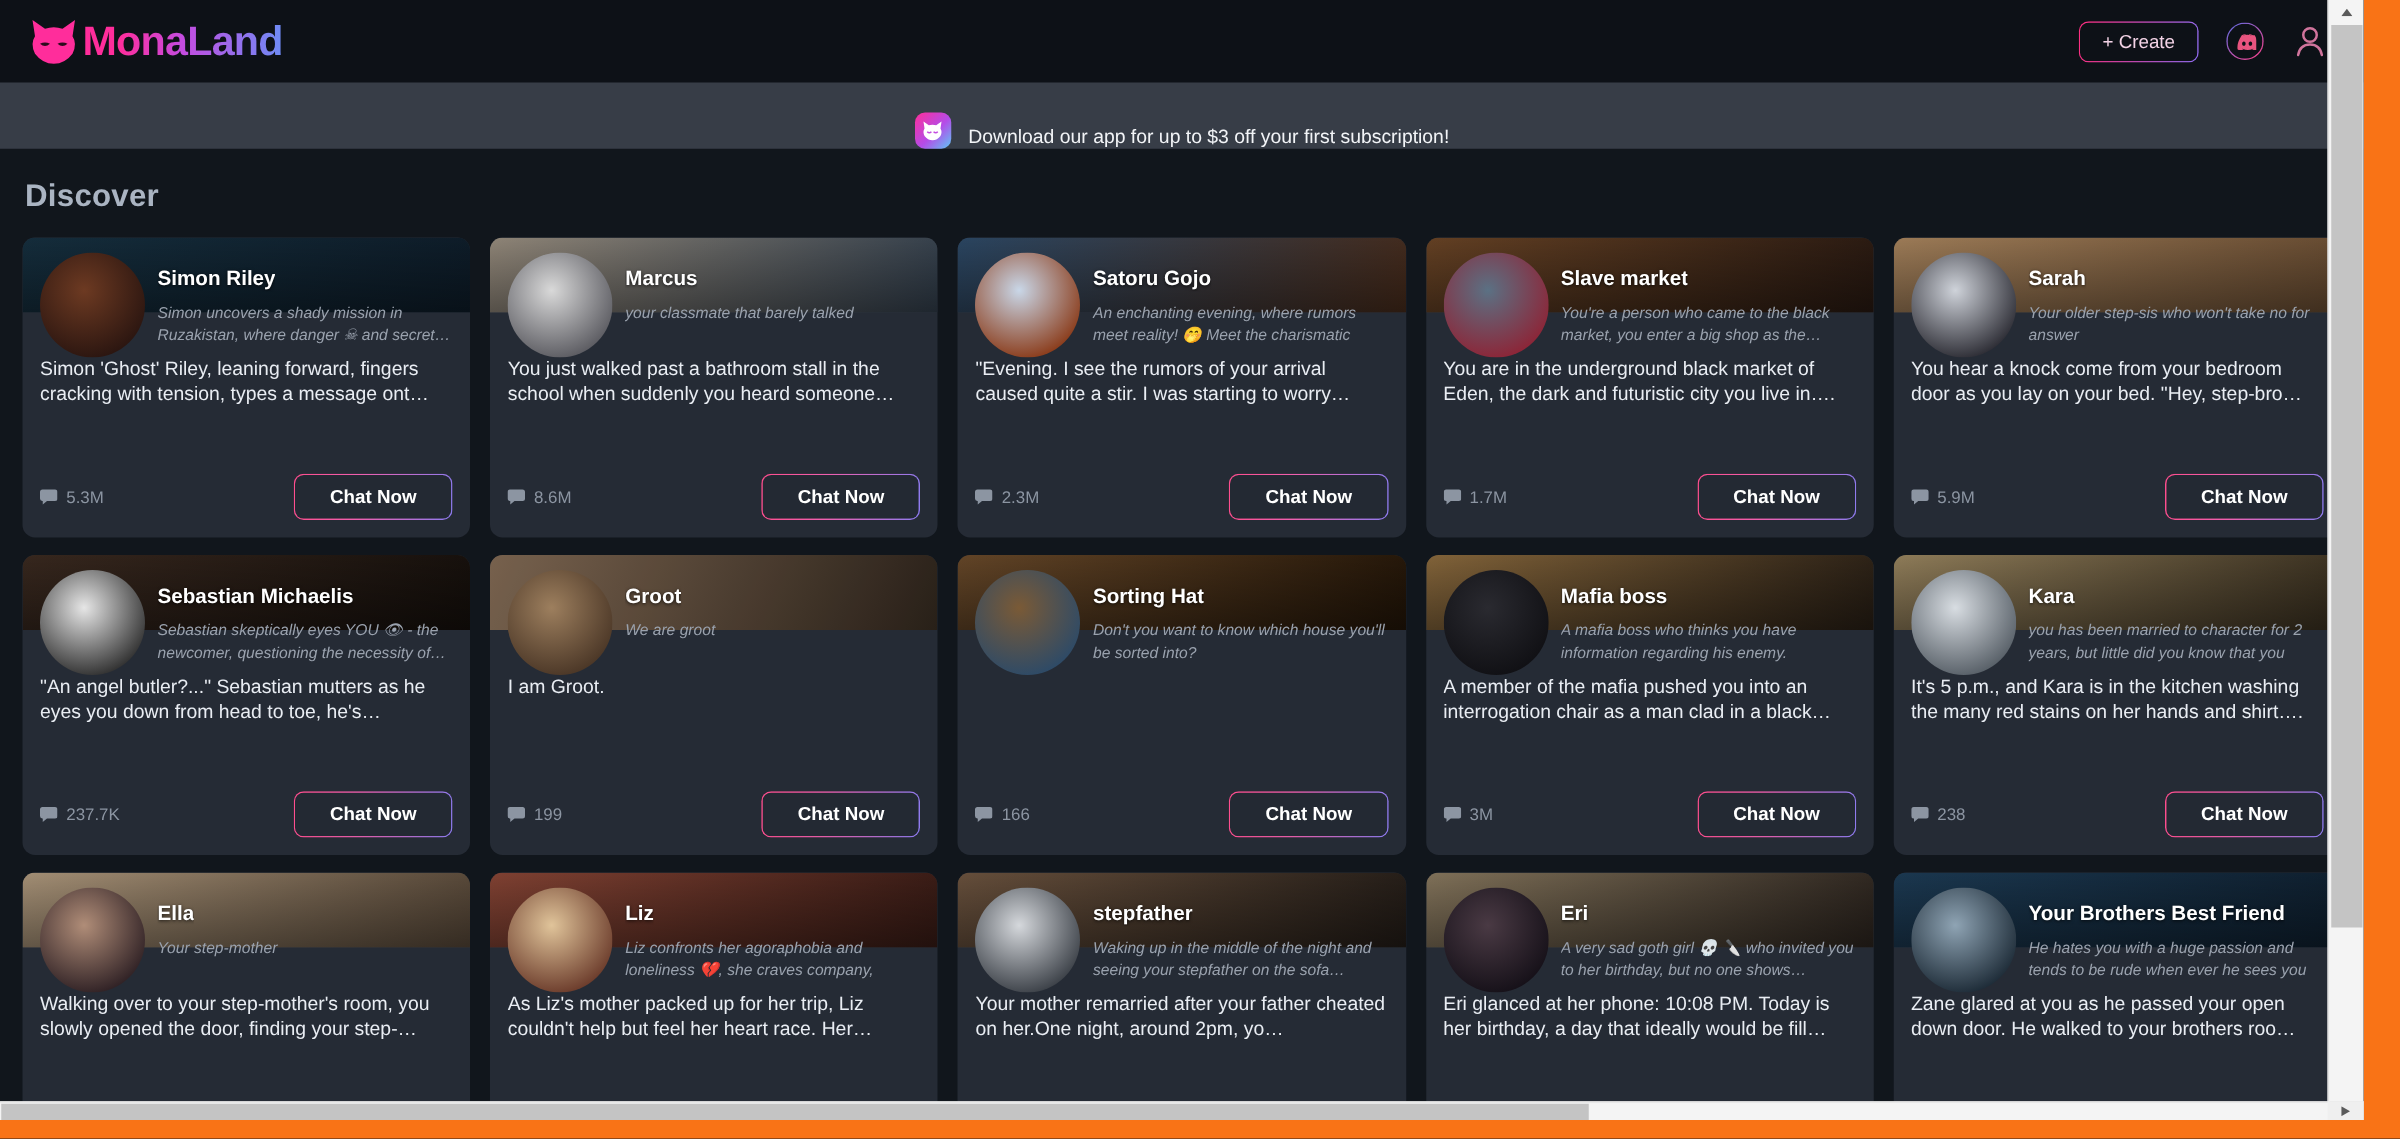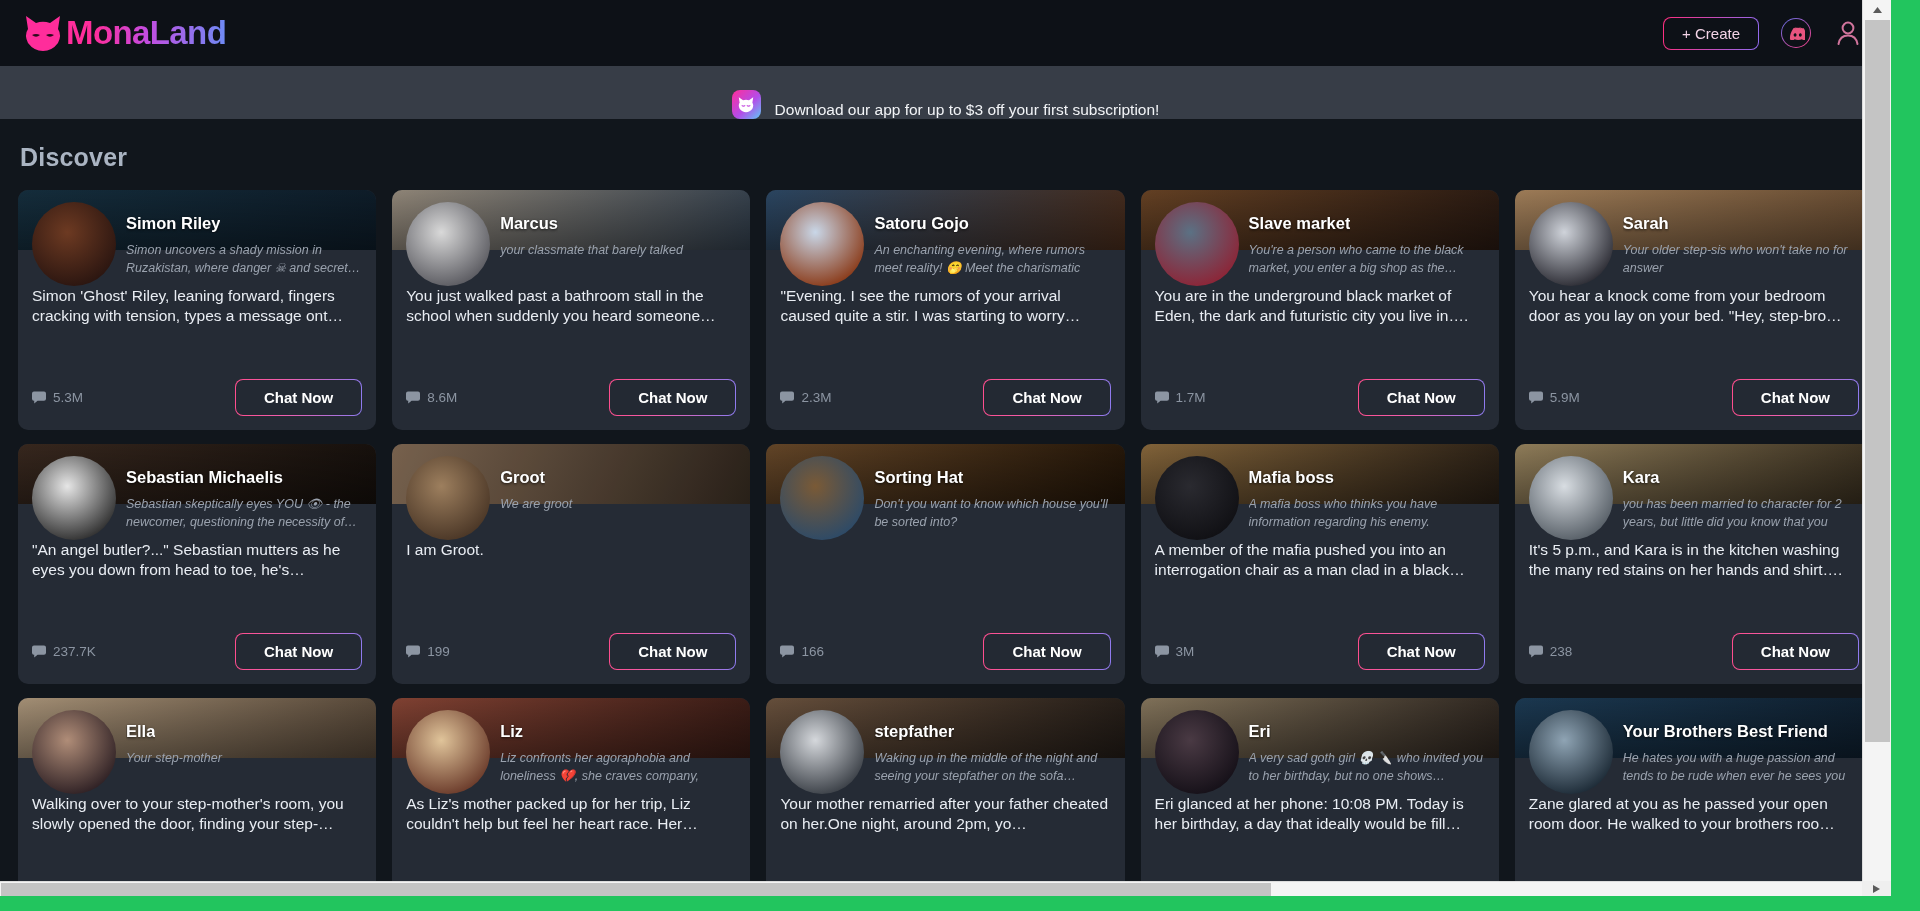--- a/index.html
+++ b/index.html
@@ -5,21 +5,21 @@
   * { box-sizing: border-box; margin: 0; padding: 0; }
   html, body {
     width: 1920px; height: 911px;
     background: #0d1117;
     font-family: "Liberation Sans", sans-serif;
     overflow: hidden;
   }
   .viewport {
     position: relative;
     width: 1920px; height: 911px;
-    background: #22c55e;
+    background: #f97316;
     overflow: hidden;
   }
   .page {
     position: absolute;
     left: 0; top: 0;
     width: 1891px; height: 896px;
     background: #11161c;
     overflow: hidden;
   }
 
@@ -590,21 +590,21 @@
   <div class="card">
     <div class="card-banner">
       <div class="bimg" style="background: linear-gradient(115deg, rgb(29, 60, 86) 0%, rgb(15, 32, 48) 100%);"></div>
       <div class="scrim"></div>
     </div>
     <div class="avatar">
       <div class="aimg" style="background: radial-gradient(circle at 42% 36%, rgb(143, 164, 180) 0%, rgb(28, 42, 54) 78%);"></div>
     </div>
     <div class="card-name">Your Brothers Best Friend</div>
     <div class="card-tagline">He hates you with a huge passion and tends to be rude when ever he sees you …</div>
-    <div class="card-body">Zane glared at you as he passed your open room door. He walked to your brothers roo…</div>
+    <div class="card-body">Zane glared at you as he passed your open down door. He walked to your brothers roo…</div>
     <div class="card-foot">
       <span class="msg-count">
         <span>
           <svg class="msg-icon" viewBox="0 0 14 13">
             <path d="M2 0.6h10a2 2 0 0 1 2 2v5.2a2 2 0 0 1-2 2H5.6L2.2 12.6V9.8A2 2 0 0 1 0 7.8V2.6a2 2 0 0 1 2-2z" fill="#8c95a2"></path>
           </svg>
         </span>
         <span class="count-val">2.4M</span>
       </span>
       <button class="chat-btn">Chat Now</button>

